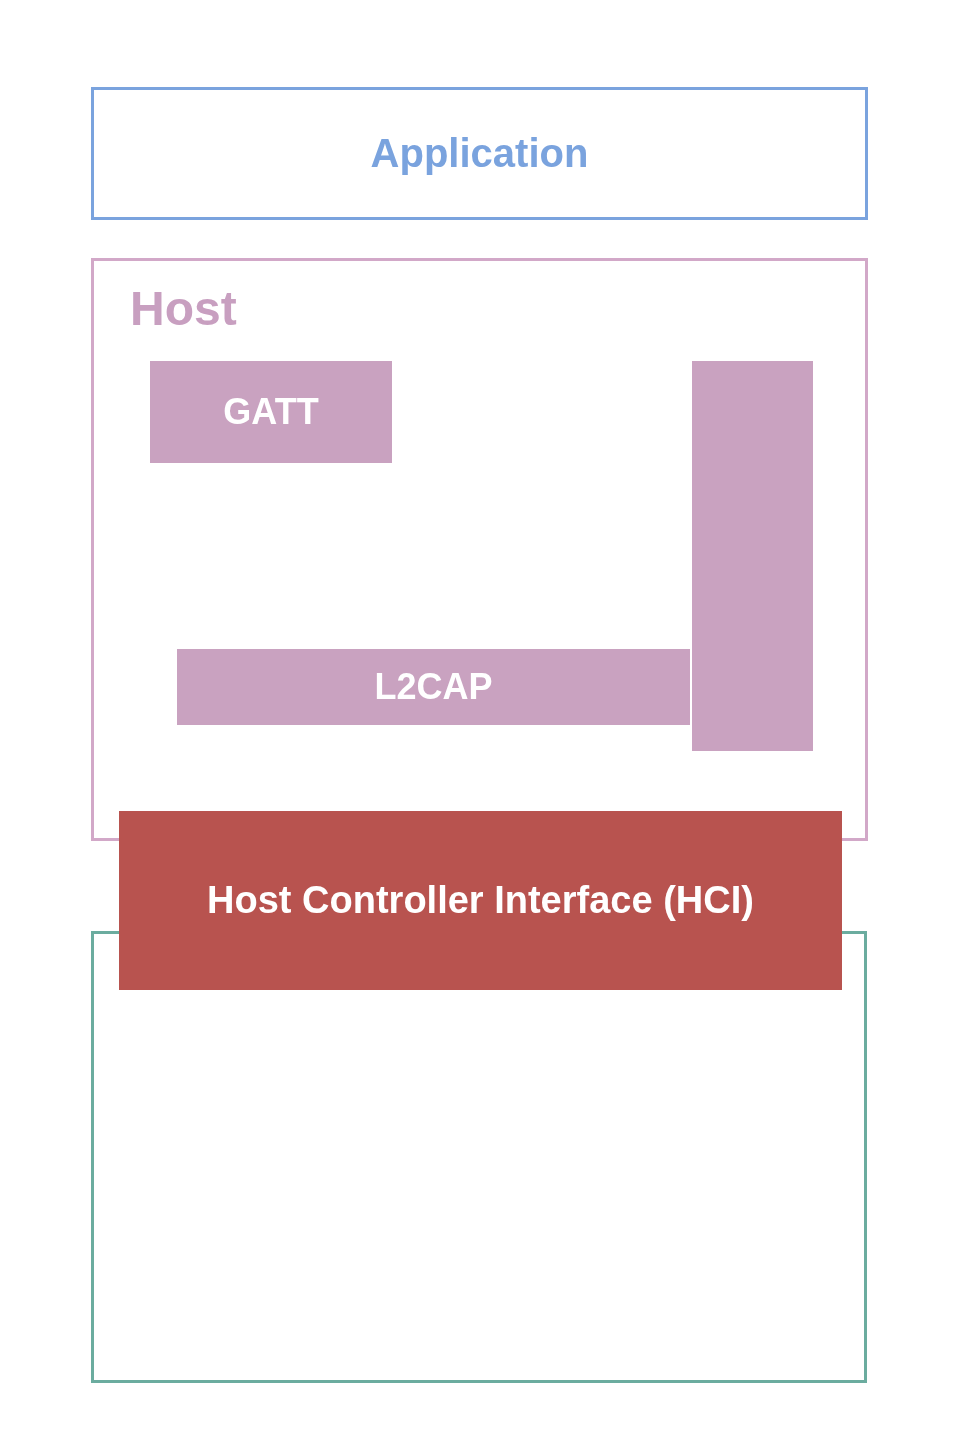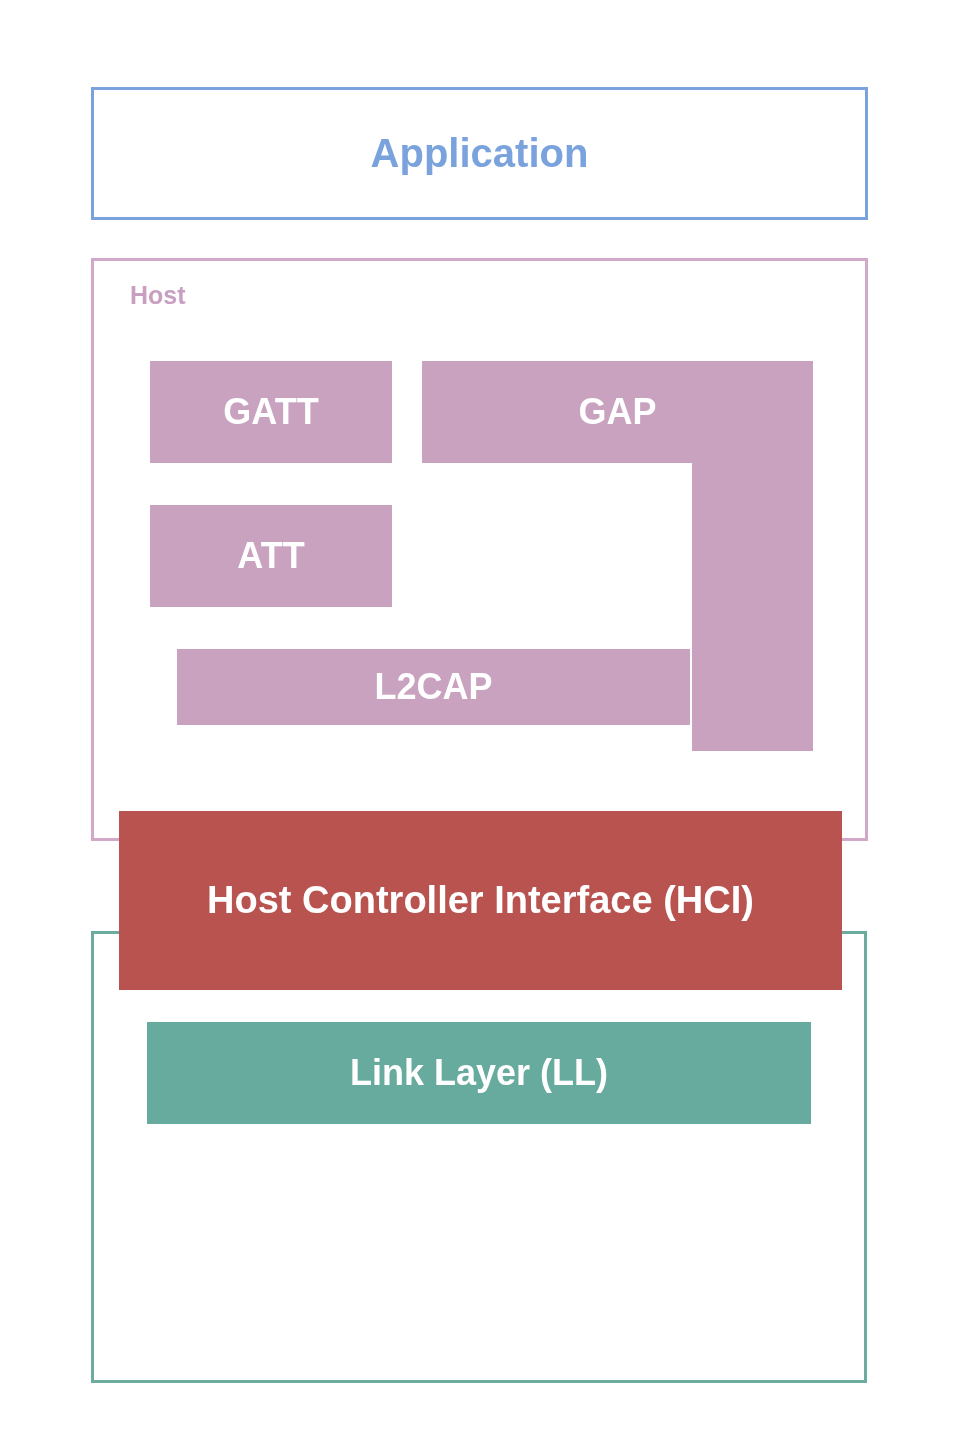--- a/index.html
+++ b/index.html
@@ -33,21 +33,21 @@
     font-size: 40px;
     font-weight: bold;
   }
   .host-box {
     left: 91px; top: 258px; width: 777px; height: 583px;
     border: 3px solid #d2a8c8;
   }
   .host-label {
     left: 130px; top: 281px;
     color: #c89fc0;
-    font-size: 25px;
+    font-size: 48px;
     font-weight: bold;
     z-index: 2;
   }
   .controller-box {
     left: 91px; top: 931px; width: 776px; height: 452px;
     border: 3px solid #6bac9f;
   }
   .controller-label {
     left: 130px; top: 1312px;
     color: #61a493;
@@ -91,28 +91,25 @@
 
   <div class="abs outline-box app-box">
     <div class="app-label">Application</div>
   </div>
 
   <div class="abs outline-box host-box"></div>
   <div class="abs host-label">Host</div>
 
   <div class="abs block pink gatt">GATT</div>
 
-  <div class="abs block pink gap">GAP</div>
   <div class="abs pink gap-ext"></div>
 
-  <div class="abs block pink att">ATT</div>
 
 
   <div class="abs block pink l2cap">L2CAP</div>
 
   <div class="abs block hci">Host Controller Interface (HCI)</div>
 
   <div class="abs outline-box controller-box"></div>
 
-  <div class="abs block teal ll">Link Layer (LL)</div>
 
 
 </div>
 
 </body></html>

